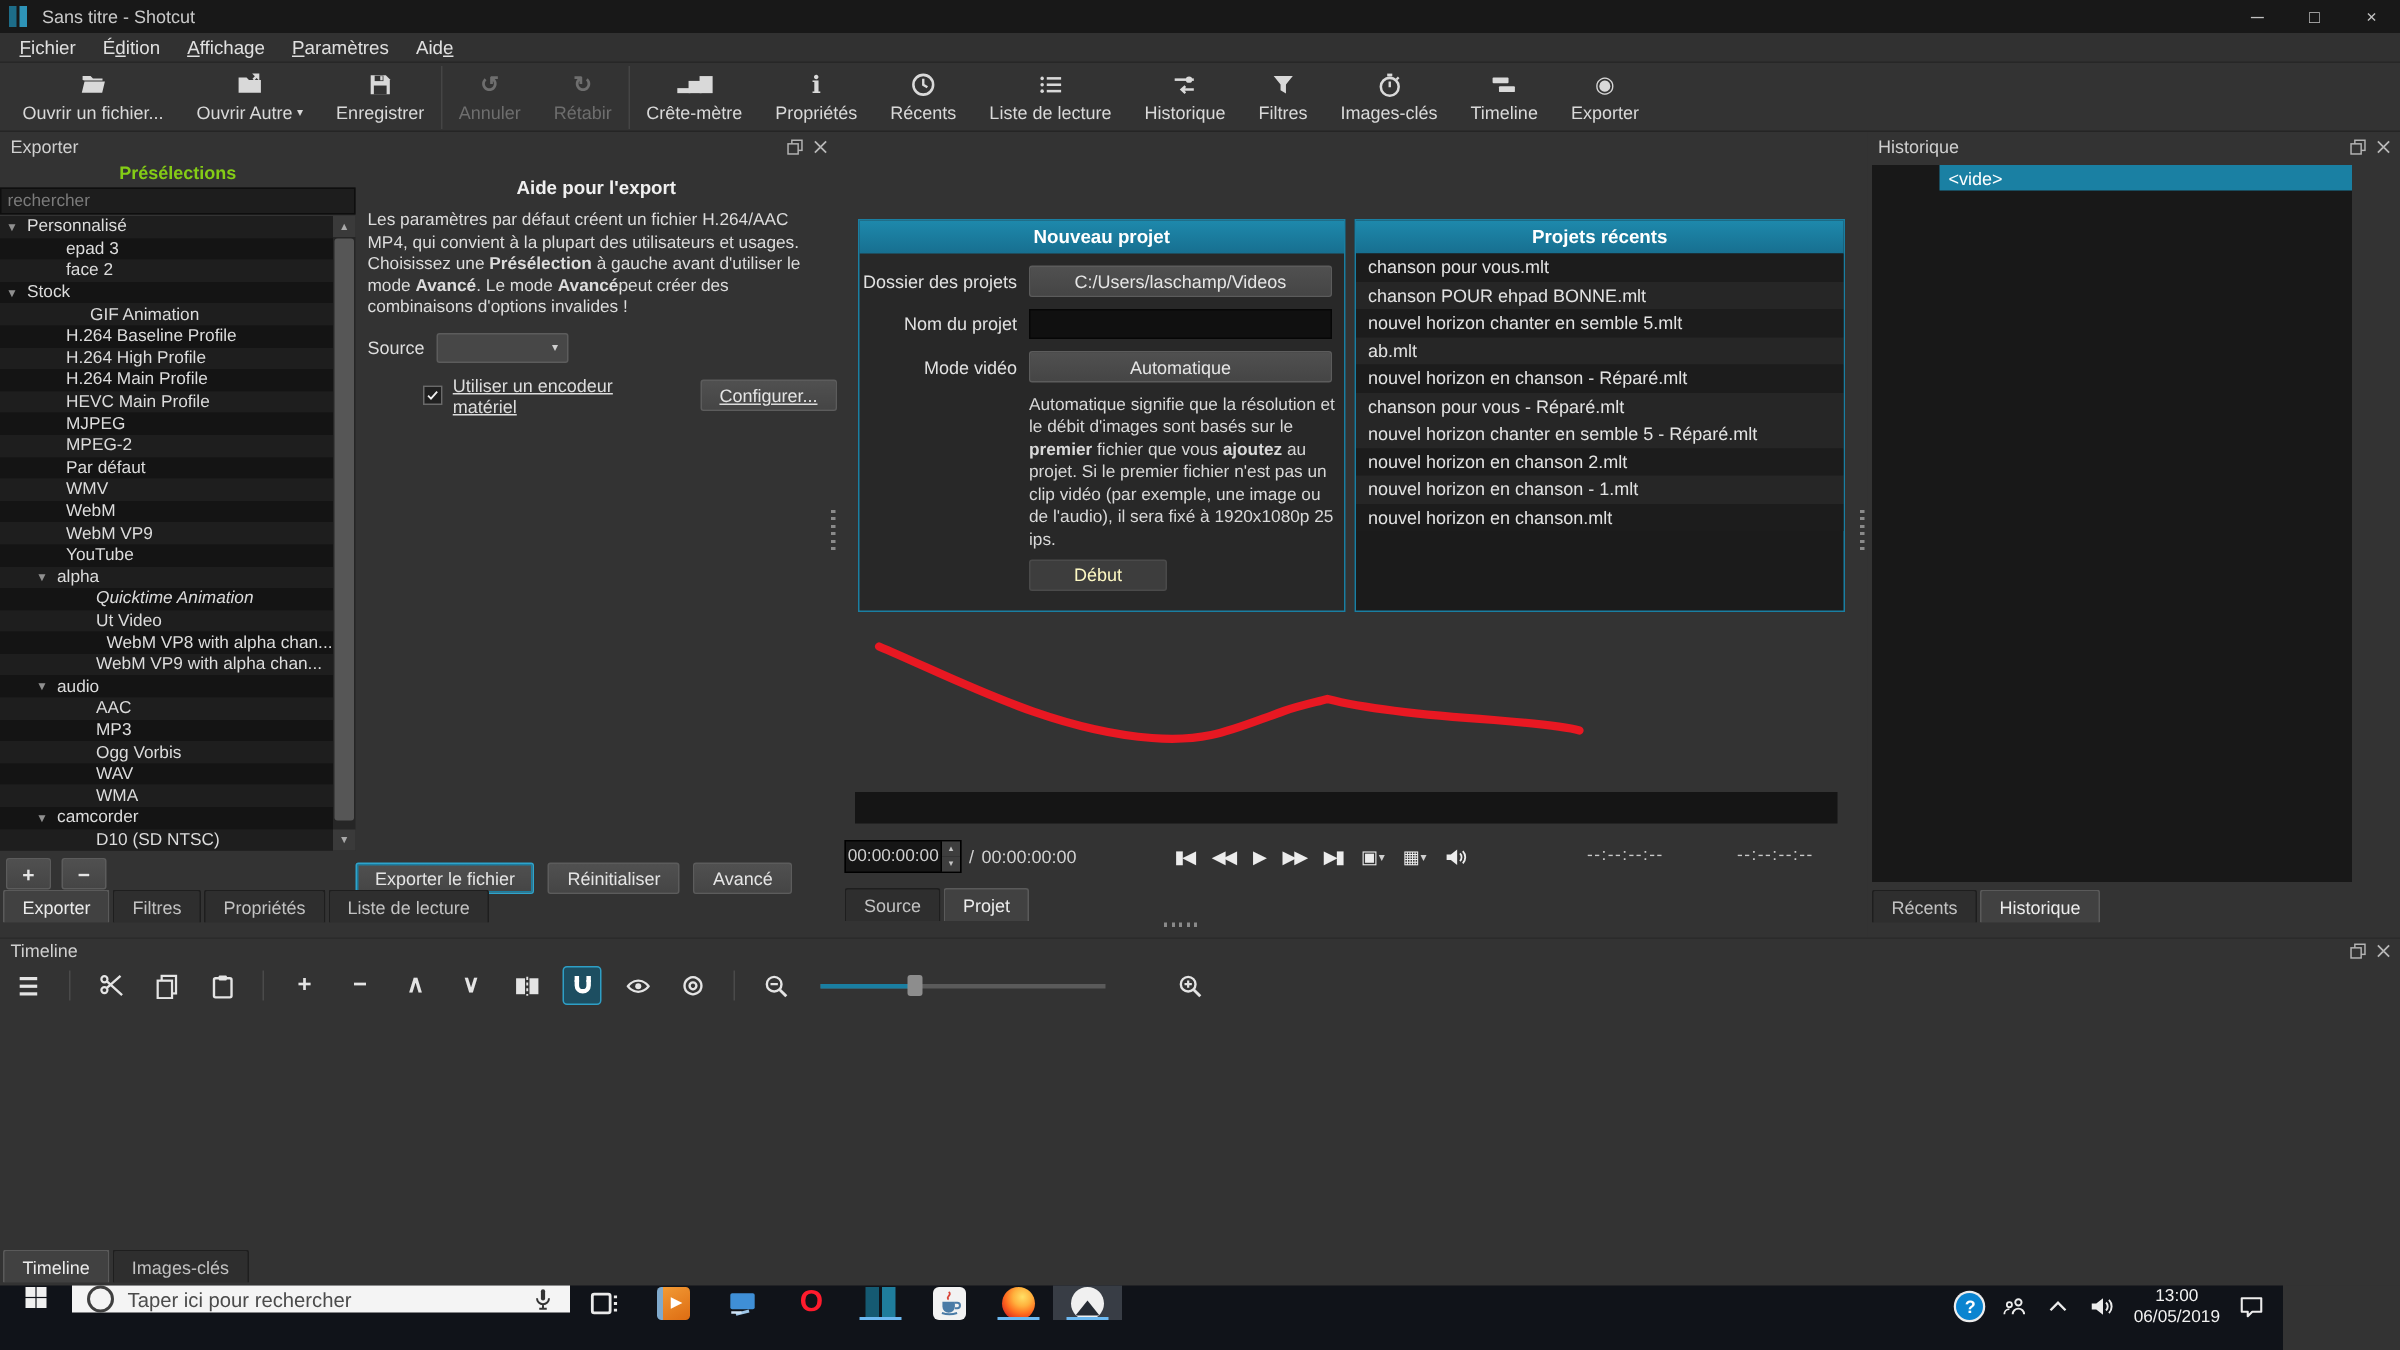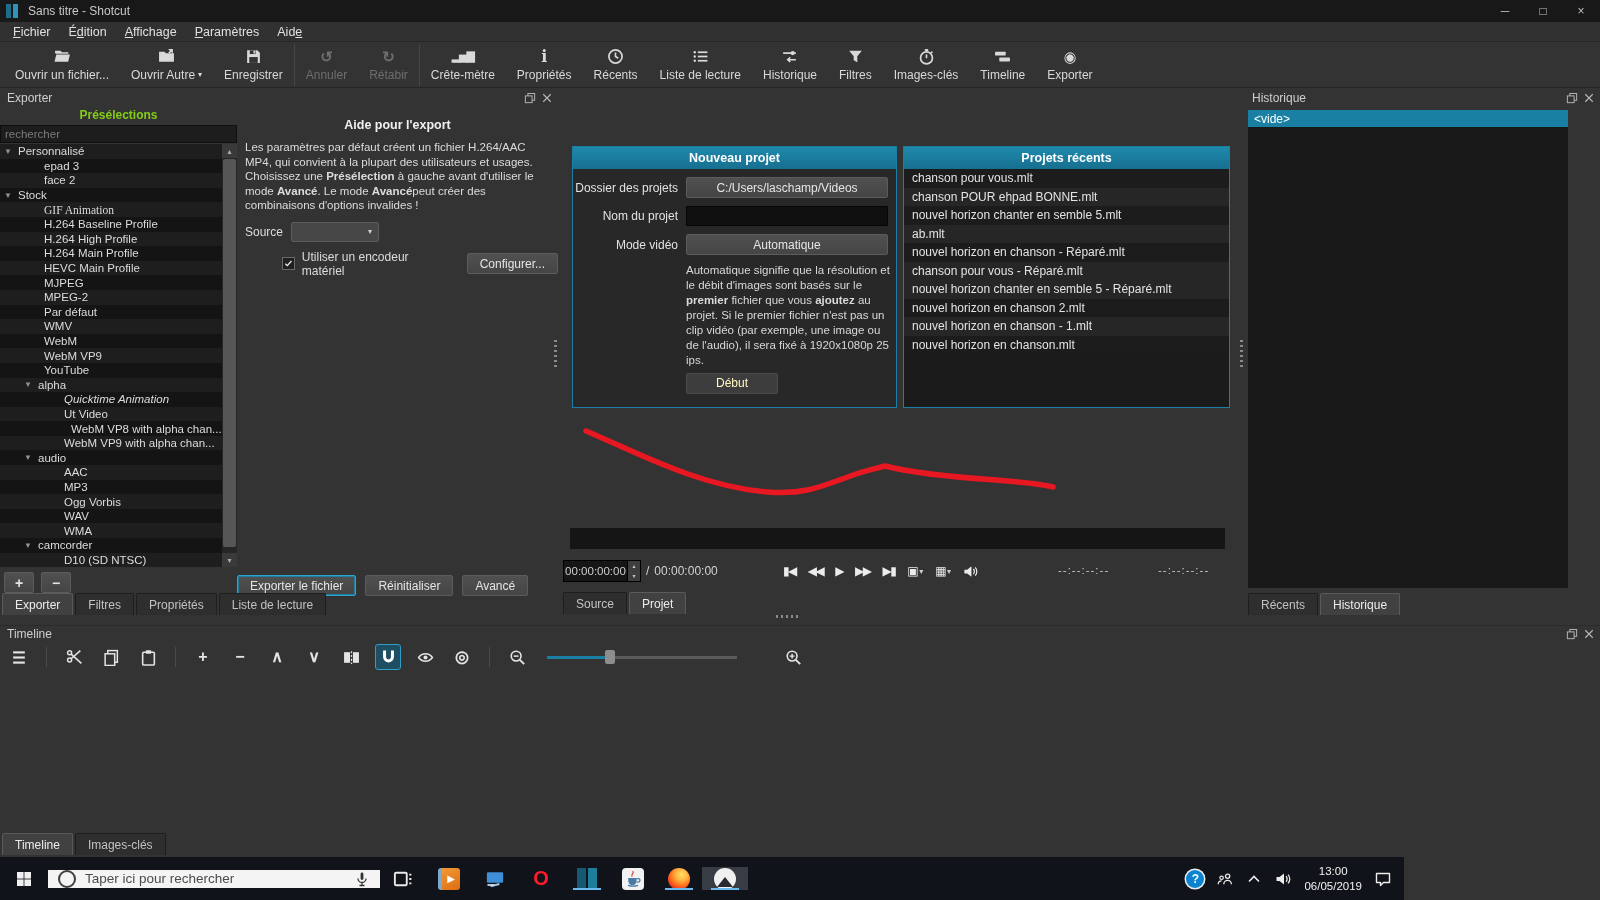--- a/index.html
+++ b/index.html
@@ -80,21 +80,21 @@
   .btn.disabled { background:#3d3d3d; color:#fef9c3; border-color:#4a4a4a; }
   #export-tabs { position:absolute; left:2px; bottom:10px; }
 
   .help-col { position:absolute; left:237px; top:20px; right:0; bottom:0; }
   .help-title { margin-top:10px; text-align:center; font-weight:bold; font-size:12.5px; color:#f0f0f0; }
   .help-text { margin:8px 6px 0 8px; font-size:11.5px; line-height:1.27; color:#dcdcdc; }
   .source-row { margin:9px 0 0 8px; display:flex; align-items:center; gap:8px; font-size:12px; }
   .dropdown { width:88px; height:20px; background:#474747; border:1px solid #5c5c5c; border-radius:2px;
     display:flex; align-items:center; justify-content:flex-end; padding-right:6px; }
   .dd-caret { font-size:8px; color:#cfcfcf; }
-  .hw-row { margin:8px 0 0 45px; display:flex; align-items:center; gap:7px; font-size:12px; }
+  .hw-row { margin:8px 0 0 45px; display:flex; align-items:center; gap:7px; font-size:12px;text-decoration:underline; }
   .cb { width:13px; height:13px; background:#202020; border:1px solid #6a6a6a; color:#f0f0f0; display:block; padding:1px; }
   .hw-row .btn { margin-left:8px; }
   .export-actions { position:absolute; left:0; bottom:29px; display:flex; gap:9px; }
 
   
   #player { position:absolute; left:558px; top:88px; width:687px; height:537px; }
   .proj-panel { position:absolute; top:58px; height:262px; border:1px solid var(--accent); background:#282828; }
   #new-proj { left:14px; width:325px; }
   #recent-proj { left:345px; width:327px; background:#1b1b1b; }
   .panel-hdr { height:22px; background:linear-gradient(#1e89ac,#176f90); color:#fff; font-weight:bold;
@@ -121,21 +121,21 @@
   .tp-btn .glyph { font-size:12px; letter-spacing:-1.5px; }
   .tp-caret { font-size:8px; color:#cfcfcf; }
   .tc-in { position:absolute; left:500px; top:476px; font-size:11.5px; color:#c8c8c8; letter-spacing:1px; }
   .tc-out { position:absolute; left:600px; top:476px; font-size:11.5px; color:#c8c8c8; letter-spacing:1px; }
   .player-tabs { position:absolute; left:5px; top:504px; }
 
   
   #dock-history { left:1245px; top:88px; width:355px; height:537px; }
   #history-list { position:absolute; left:3px; top:22px; width:320px; height:478px; background:#181818; }
   .hrow { height:17px; display:flex; align-items:center; padding-left:6px; font-size:12px; color:#e8e8e8; }
-  .hrow.selected { background:var(--sel); color:#fff; }
+  .hrow.selected { background:var(--sel); color:#fff;margin-left:45px; }
   #history-tabs { position:absolute; left:3px; bottom:10px; }
 
   
   #dock-timeline { left:0; top:625px; width:1600px; height:232px; border-top:1px solid #2b2b2b; }
   #dock-timeline .dock-head { height:16px; font-size:12px; }
   .tl-toolbar { position:absolute; left:0; top:16px; width:1600px; height:30px; display:flex; align-items:center;
     padding-left:6px; gap:11px; }
   .tl-btn { width:26px; height:26px; background:none; border:none; color:#e4e4e4;
     display:flex; align-items:center; justify-content:center; }
   .tl-btn svg { width:17px; height:17px; }
@@ -150,22 +150,22 @@
   #timeline-tabs { position:absolute; left:2px; top:207px; }
 
   
   .vdots { position:absolute; width:3px; height:28px;
     background:repeating-linear-gradient(to bottom,#8a8a8a 0 2px,transparent 2px 5px); }
   .hdots { position:absolute; width:24px; height:3px;
     background:repeating-linear-gradient(to right,#8a8a8a 0 2px,transparent 2px 5px); }
   #annotation { position:absolute; left:0; top:0; pointer-events:none; z-index:60; }
 
   
-  .taskbar { position:absolute; left:0; top:857px; width:1404px; height:43px; background:#101319;
-    display:flex; align-items:center; z-index:40; }
+  .taskbar { position:absolute; left:0; top:857px; width:1522px; height:43px; background:#101319;
+    display:flex; align-items:flex-start; z-index:40; }
   .tb-start { width:48px; display:flex; align-items:center; justify-content:center; color:#f0f0f0; }
   .tb-start svg { width:16px; height:16px; }
   .tb-search { width:332px; background:#f4f4f4; display:flex; align-items:center; gap:9px; padding:0 10px; }
   .cortana { width:18px; height:18px; border:2.5px solid #3f3f3f; border-radius:50%; flex:none; }
   .tb-search-text { color:#4b4b4b; font-size:13.5px; white-space:nowrap; }
   .tb-mic { width:16px; height:16px; margin-left:auto; color:#333; }
   .tb-apps { display:flex; }
   .tb-app { width:46px; position:relative; display:flex; align-items:center; justify-content:center; }
   .tb-app.active { background:#383d45; }
   .tb-app .run { position:absolute; bottom:0; left:9px; width:28px; height:2.5px; background:#6cb8f0; }
@@ -370,21 +370,21 @@
           <span style="margin-left: 44px;">epad 3</span>
         </div>
         <div class="prow even" data-name="preset-row">
           <span style="margin-left: 44px;">face 2</span>
         </div>
         <div class="prow odd" data-name="preset-row">
           <span class="tri" data-name="expand-arrow-icon" style="margin-left: 4px;">▼</span>
           <span style="margin-left: 4px;">Stock</span>
         </div>
         <div class="prow even" data-name="preset-row">
-          <span style="margin-left: 44px; font-family: Liberation Serif, serif;">GIF Animation</span>
+          <span style="margin-left: 60px;">GIF Animation</span>
         </div>
         <div class="prow odd" data-name="preset-row">
           <span style="margin-left: 44px;">H.264 Baseline Profile</span>
         </div>
         <div class="prow even" data-name="preset-row">
           <span style="margin-left: 44px;">H.264 High Profile</span>
         </div>
         <div class="prow odd" data-name="preset-row">
           <span style="margin-left: 44px;">H.264 Main Profile</span>
         </div>

